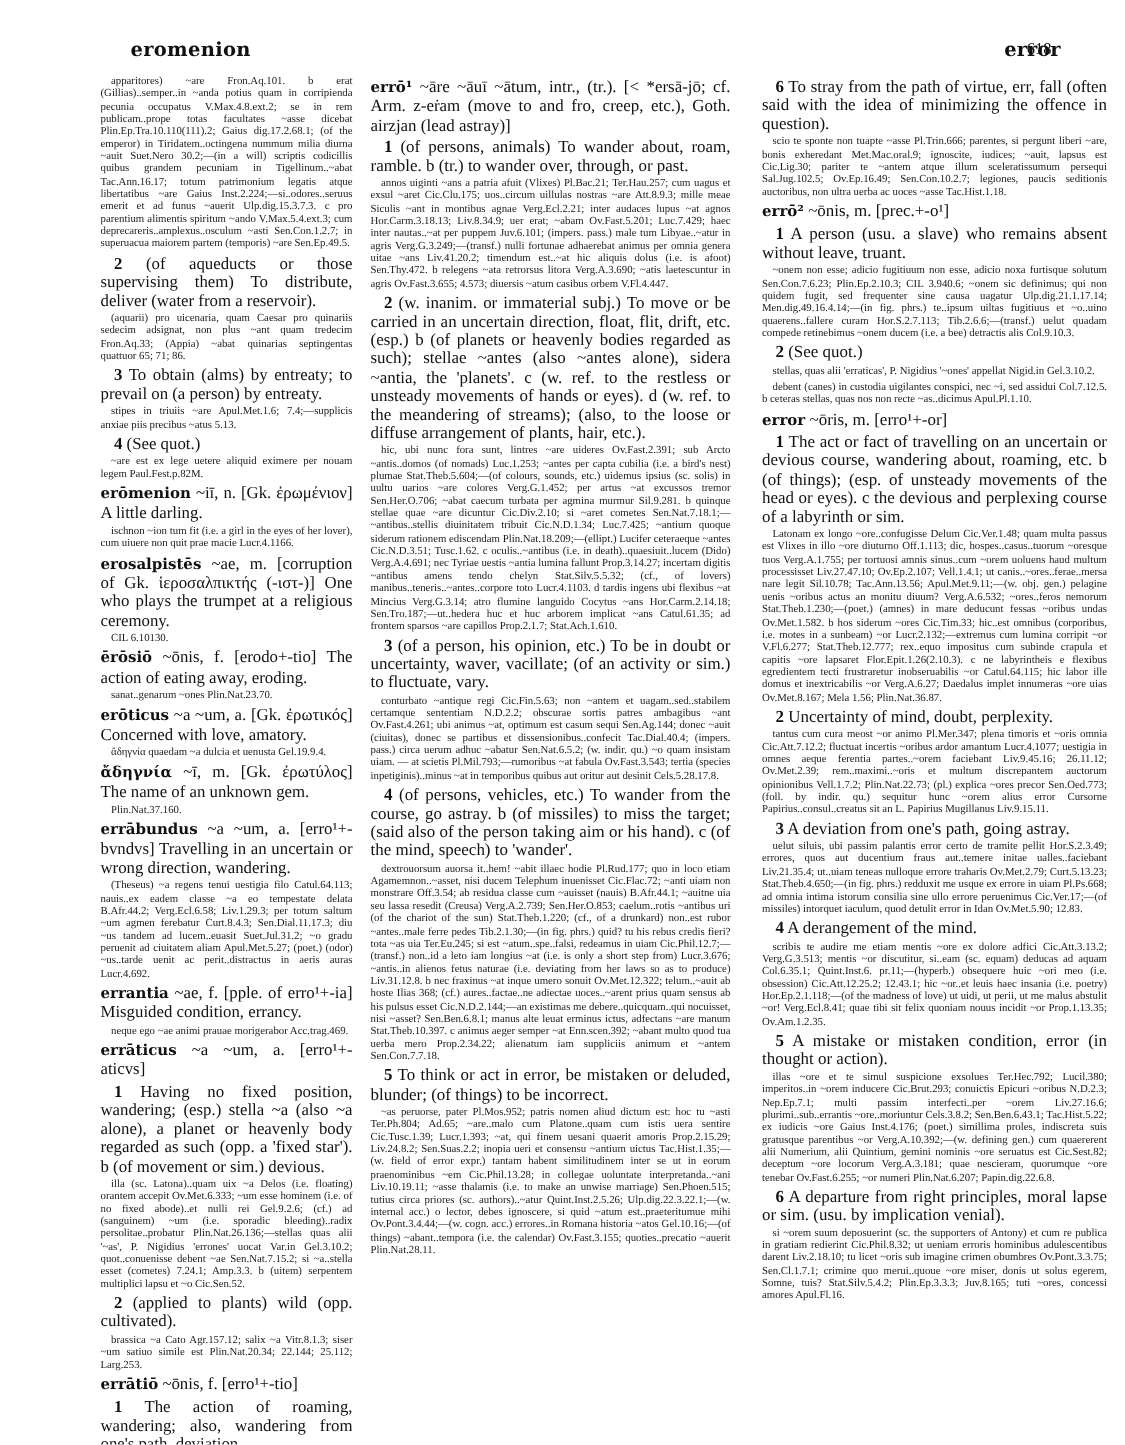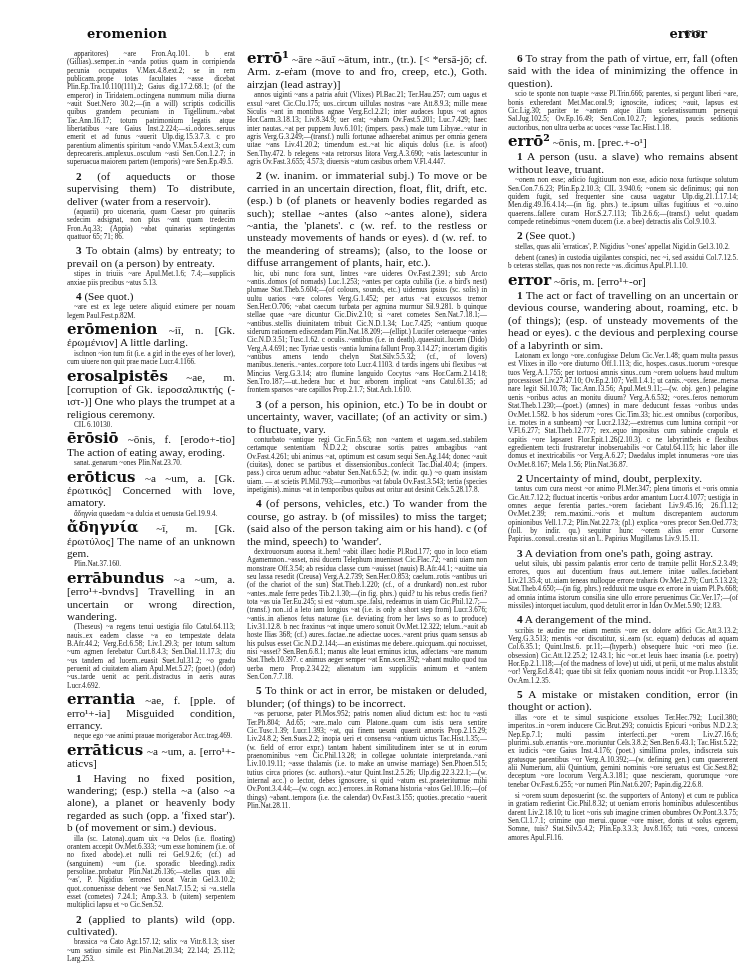--- a/index.html
+++ b/index.html
@@ -6,21 +6,21 @@
   body { width: 750px; height: 963px; overflow: hidden; position: relative; color: #111; font-family: "DejaVu Serif", "Liberation Serif", serif; }
   .page-header { position: absolute; top: 26px; left: 67px; width: 620px; height: 18px; margin-left: 20px; }
   .hdr-left { position: absolute; left: 0; top: 0; font-weight: bold; font-size: 13px; font-family: "DejaVu Serif", serif; letter-spacing: 0.2px; }
   .hdr-center { position: absolute; left: 0; right: 6px; top: 1px; text-align: right; font-size: 11px; font-family: "Liberation Serif", serif; }
   .hdr-right { position: absolute; right: 0; top: 0; font-weight: bold; font-size: 13px; font-family: "DejaVu Serif", serif; }
   .col { position: absolute; top: 50px; font-family: "Liberation Serif", serif; }
   .col-1 { left: 67px; width: 168px; }
   .col-2 { left: 247px; width: 240px; }
   .col-3 { left: 508px; width: 230px; }
   .entry { margin-bottom: 3px; }
-  .hw { font-weight: bold; font-family: "DejaVu Serif", serif; font-size: 15px; }
+  .hw { font-weight: bold; font-family: "DejaVu Serif", serif; font-size: 10px; }
   .def { font-size: 11.2px; line-height: 12.4px; text-align: justify; margin: 2px 0 1px 0; }
   .def.first { text-indent: 0; }
   .sense { text-indent: 9px; }
   .num { font-weight: bold; }
   .cit { font-size: 7.2px; line-height: 8.35px; text-align: justify; text-indent: 7px; margin: 0 0 3px 0; color: #1a1a1a; }
   .col-2 .def { font-size: 11.3px; }
   .col-3 .def { font-size: 11.3px; }
 </style>
 </head>
 <body>
@@ -57,20 +57,21 @@
       <p class="def first entry"><span class="hw">errāticus</span><span> ~a ~um, a. [erro¹+-aticvs]</span></p>
       <p class="def sense"><span class="num">1</span> <span>Having no fixed position, wandering; (esp.) stella ~a (also ~a alone), a planet or heavenly body regarded as such (opp. a 'fixed star').   b (of movement or sim.) devious.</span></p>
       <p class="cit">illa (sc. Latona)..quam uix ~a Delos (i.e. floating) orantem accepit Ov.Met.6.333; ~um esse hominem (i.e. of no fixed abode)..et nulli rei Gel.9.2.6; (cf.) ad (sanguinem) ~um (i.e. sporadic bleeding)..radix persolitae..probatur Plin.Nat.26.136;—stellas quas alii '~as', P. Nigidius 'errones' uocat Var.in Gel.3.10.2; quot..conuenisse debent ~ae Sen.Nat.7.15.2; si ~a..stella esset (cometes) 7.24.1; Amp.3.3.   b (uitem) serpentem multiplici lapsu et ~o Cic.Sen.52.</p>
       <p class="def sense"><span class="num">2</span> <span>(applied to plants) wild (opp. cultivated).</span></p>
       <p class="cit">brassica ~a Cato Agr.157.12; salix ~a Vitr.8.1.3; siser ~um satiuo simile est Plin.Nat.20.34; 22.144; 25.112; Larg.253.</p>
       <p class="def first entry"><span class="hw">errātiō</span><span> ~ōnis, f. [erro¹+-tio]</span></p>
       <p class="def sense"><span class="num">1</span> <span>The action of roaming, wandering; also, wandering from one's path, deviation.</span></p>
     </div>
   <div class="col col-2">
       <p class="def first entry"><span class="hw">errō¹</span><span> ~āre ~āuī ~ātum, intr., (tr.). [&lt; *ersā-jō; cf. Arm. z-eṙam (move to and fro, creep, etc.), Goth. airzjan (lead astray)]</span></p>
+      <p class="def sense"><span class="num">1</span> <span>(of persons, animals) To wander about, roam, ramble.   b (tr.) to wander over, through, or past.</span></p>
       <p class="cit">annos uiginti ~ans a patria afuit (Vlixes) Pl.Bac.21; Ter.Hau.257; cum uagus et exsul ~aret Cic.Clu.175; uos..circum uillulas nostras ~are Att.8.9.3; mille meae Siculis ~ant in montibus agnae Verg.Ecl.2.21; inter audaces lupus ~at agnos Hor.Carm.3.18.13; Liv.8.34.9; uer erat; ~abam Ov.Fast.5.201; Luc.7.429; haec inter nautas..~at per puppem Juv.6.101; (impers. pass.) male tum Libyae..~atur in agris Verg.G.3.249;—(transf.) nulli fortunae adhaerebat animus per omnia genera uitae ~ans Liv.41.20.2; timendum est..~at hic aliquis dolus (i.e. is afoot) Sen.Thy.472.   b relegens ~ata retrorsus litora Verg.A.3.690; ~atis laetescuntur in agris Ov.Fast.3.655; 4.573; diuersis ~atum casibus orbem V.Fl.4.447.</p>
       <p class="def sense"><span class="num">2</span> <span>(w. inanim. or immaterial subj.) To move or be carried in an uncertain direction, float, flit, drift, etc. (esp.)   b (of planets or heavenly bodies regarded as such); stellae ~antes (also ~antes alone), sidera ~antia, the 'planets'.   c (w. ref. to the restless or unsteady movements of hands or eyes).   d (w. ref. to the meandering of streams); (also, to the loose or diffuse arrangement of plants, hair, etc.).</span></p>
       <p class="cit">hic, ubi nunc fora sunt, lintres ~are uideres Ov.Fast.2.391; sub Arcto ~antis..domos (of nomads) Luc.1.253; ~antes per capta cubilia (i.e. a bird's nest) plumae Stat.Theb.5.604;—(of colours, sounds, etc.) uidemus ipsius (sc. solis) in uultu uarios ~are colores Verg.G.1.452; per artus ~at excussos tremor Sen.Her.O.706; ~abat caecum turbata per agmina murmur Sil.9.281.   b quinque stellae quae ~are dicuntur Cic.Div.2.10; si ~aret cometes Sen.Nat.7.18.1;—~antibus..stellis diuinitatem tribuit Cic.N.D.1.34; Luc.7.425; ~antium quoque siderum rationem ediscendam Plin.Nat.18.209;—(ellipt.) Lucifer ceteraeque ~antes Cic.N.D.3.51; Tusc.1.62.   c oculis..~antibus (i.e. in death)..quaesiuit..lucem (Dido) Verg.A.4.691; nec Tyriae uestis ~antia lumina fallunt Prop.3.14.27; incertam digitis ~antibus amens tendo chelyn Stat.Silv.5.5.32; (cf., of lovers) manibus..teneris..~antes..corpore toto Lucr.4.1103.   d tardis ingens ubi flexibus ~at Mincius Verg.G.3.14; atro flumine languido Cocytus ~ans Hor.Carm.2.14.18; Sen.Tro.187;—ut..hedera huc et huc arborem implicat ~ans Catul.61.35; ad frontem sparsos ~are capillos Prop.2.1.7; Stat.Ach.1.610.</p>
       <p class="def sense"><span class="num">3</span> <span>(of a person, his opinion, etc.) To be in doubt or uncertainty, waver, vacillate; (of an activity or sim.) to fluctuate, vary.</span></p>
       <p class="cit">conturbato ~antique regi Cic.Fin.5.63; non ~antem et uagam..sed..stabilem certamque sententiam N.D.2.2; obscurae sortis patres ambagibus ~ant Ov.Fast.4.261; ubi animus ~at, optimum est casum sequi Sen.Ag.144; donec ~auit (ciuitas), donec se partibus et dissensionibus..confecit Tac.Dial.40.4; (impers. pass.) circa uerum adhuc ~abatur Sen.Nat.6.5.2; (w. indir. qu.) ~o quam insistam uiam. — at scietis Pl.Mil.793;—rumoribus ~at fabula Ov.Fast.3.543; tertia (species inpetiginis)..minus ~at in temporibus quibus aut oritur aut desinit Cels.5.28.17.8.</p>
       <p class="def sense"><span class="num">4</span> <span>(of persons, vehicles, etc.) To wander from the course, go astray.   b (of missiles) to miss the target; (said also of the person taking aim or his hand).   c (of the mind, speech) to 'wander'.</span></p>
       <p class="cit">dextrouorsum auorsa it..hem! ~abit illaec hodie Pl.Rud.177; quo in loco etiam Agamemnon..~asset, nisi ducem Telephum inuenisset Cic.Flac.72; ~anti uiam non monstrare Off.3.54; ab residua classe cum ~auisset (nauis) B.Afr.44.1; ~auitne uia seu lassa resedit (Creusa) Verg.A.2.739; Sen.Her.O.853; caelum..rotis ~antibus uri (of the chariot of the sun) Stat.Theb.1.220; (cf., of a drunkard) non..est rubor ~antes..male ferre pedes Tib.2.1.30;—(in fig. phrs.) quid? tu his rebus credis fieri? tota ~as uia Ter.Eu.245; si est ~atum..spe..falsi, redeamus in uiam Cic.Phil.12.7;—(transf.) non..id a leto iam longius ~at (i.e. is only a short step from) Lucr.3.676; ~antis..in alienos fetus naturae (i.e. deviating from her laws so as to produce) Liv.31.12.8.   b nec fraxinus ~at inque umero sonuit Ov.Met.12.322; telum..~auit ab hoste Ilias 368; (cf.) aures..factae..ne adiectae uoces..~arent prius quam sensus ab his pulsus esset Cic.N.D.2.144;—an existimas me debere..quicquam..qui nocuisset, nisi ~asset? Sen.Ben.6.8.1; manus alte leuat erminus ictus, adfectans ~are manum Stat.Theb.10.397.   c animus aeger semper ~at Enn.scen.392; ~abant multo quod tua uerba mero Prop.2.34.22; alienatum iam suppliciis animum et ~antem Sen.Con.7.7.18.</p>
       <p class="def sense"><span class="num">5</span> <span>To think or act in error, be mistaken or deluded, blunder; (of things) to be incorrect.</span></p>
       <p class="cit">~as peruorse, pater Pl.Mos.952; patris nomen aliud dictum est: hoc tu ~asti Ter.Ph.804; Ad.65; ~are..malo cum Platone..quam cum istis uera sentire Cic.Tusc.1.39; Lucr.1.393; ~at, qui finem uesani quaerit amoris Prop.2.15.29; Liv.24.8.2; Sen.Suas.2.2; inopia ueri et consensu ~antium uictus Tac.Hist.1.35;—(w. field of error expr.) tantam habent similitudinem inter se ut in eorum praenominibus ~em Cic.Phil.13.28; in collegae uoluntate interpretanda..~ani Liv.10.19.11; ~asse thalamis (i.e. to make an unwise marriage) Sen.Phoen.515; tutius circa priores (sc. authors)..~atur Quint.Inst.2.5.26; Ulp.dig.22.3.22.1;—(w. internal acc.) o lector, debes ignoscere, si quid ~atum est..praeteritumue mihi Ov.Pont.3.4.44;—(w. cogn. acc.) errores..in Romana historia ~atos Gel.10.16;—(of things) ~abant..tempora (i.e. the calendar) Ov.Fast.3.155; quoties..precatio ~auerit Plin.Nat.28.11.</p>
     </div>
@@ -87,15 +88,16 @@
       <p class="def sense"><span class="num">1</span> <span>The act or fact of travelling on an uncertain or devious course, wandering about, roaming, etc.   b (of things); (esp. of unsteady movements of the head or eyes).   c the devious and perplexing course of a labyrinth or sim.</span></p>
       <p class="cit">Latonam ex longo ~ore..confugisse Delum Cic.Ver.1.48; quam multa passus est Vlixes in illo ~ore diuturno Off.1.113; dic, hospes..casus..tuorum ~oresque tuos Verg.A.1.755; per tortuosi amnis sinus..cum ~orem uoluens haud multum processisset Liv.27.47.10; Ov.Ep.2.107; Vell.1.4.1; ut canis..~ores..ferae..mersa nare legit Sil.10.78; Tac.Ann.13.56; Apul.Met.9.11;—(w. obj. gen.) pelagine uenis ~oribus actus an monitu diuum? Verg.A.6.532; ~ores..feros nemorum Stat.Theb.1.230;—(poet.) (amnes) in mare deducunt fessas ~oribus undas Ov.Met.1.582.   b hos siderum ~ores Cic.Tim.33; hic..est omnibus (corporibus, i.e. motes in a sunbeam) ~or Lucr.2.132;—extremus cum lumina corripit ~or V.Fl.6.277; Stat.Theb.12.777; rex..equo impositus cum subinde crapula et capitis ~ore lapsaret Flor.Epit.1.26(2.10.3).   c ne labyrintheis e flexibus egredientem tecti frustraretur inobseruabilis ~or Catul.64.115; hic labor ille domus et inextricabilis ~or Verg.A.6.27; Daedalus implet innumeras ~ore uias Ov.Met.8.167; Mela 1.56; Plin.Nat.36.87.</p>
       <p class="def sense"><span class="num">2</span> <span>Uncertainty of mind, doubt, perplexity.</span></p>
       <p class="cit">tantus cum cura meost ~or animo Pl.Mer.347; plena timoris et ~oris omnia Cic.Att.7.12.2; fluctuat incertis ~oribus ardor amantum Lucr.4.1077; uestigia in omnes aeque ferentia partes..~orem faciebant Liv.9.45.16; 26.11.12; Ov.Met.2.39; rem..maximi..~oris et multum discrepantem auctorum opinionibus Vell.1.7.2; Plin.Nat.22.73; (pl.) explica ~ores precor Sen.Oed.773; (foll. by indir. qu.) sequitur hunc ~orem alius error Cursorne Papirius..consul..creatus sit an L. Papirius Mugillanus Liv.9.15.11.</p>
       <p class="def sense"><span class="num">3</span> <span>A deviation from one's path, going astray.</span></p>
       <p class="cit">uelut siluis, ubi passim palantis error certo de tramite pellit Hor.S.2.3.49; errores, quos aut ducentium fraus aut..temere initae ualles..faciebant Liv.21.35.4; ut..uiam teneas nulloque errore traharis Ov.Met.2.79; Curt.5.13.23; Stat.Theb.4.650;—(in fig. phrs.) redduxit me usque ex errore in uiam Pl.Ps.668; ad omnia intima istorum consilia sine ullo errore peruenimus Cic.Ver.17;—(of missiles) intorquet iaculum, quod detulit error in Idan Ov.Met.5.90; 12.83.</p>
       <p class="def sense"><span class="num">4</span> <span>A derangement of the mind.</span></p>
       <p class="cit">scribis te audire me etiam mentis ~ore ex dolore adfici Cic.Att.3.13.2; Verg.G.3.513; mentis ~or discutitur, si..eam (sc. equam) deducas ad aquam Col.6.35.1; Quint.Inst.6. pr.11;—(hyperb.) obsequere huic ~ori meo (i.e. obsession) Cic.Att.12.25.2; 12.43.1; hic ~or..et leuis haec insania (i.e. poetry) Hor.Ep.2.1.118;—(of the madness of love) ut uidi, ut perii, ut me malus abstulit ~or! Verg.Ecl.8.41; quae tibi sit felix quoniam nouus incidit ~or Prop.1.13.35; Ov.Am.1.2.35.</p>
       <p class="def sense"><span class="num">5</span> <span>A mistake or mistaken condition, error (in thought or action).</span></p>
       <p class="cit">illas ~ore et te simul suspicione exsolues Ter.Hec.792; Lucil.380; imperitos..in ~orem inducere Cic.Brut.293; conuictis Epicuri ~oribus N.D.2.3; Nep.Ep.7.1; multi passim interfecti..per ~orem Liv.27.16.6; plurimi..sub..errantis ~ore..moriuntur Cels.3.8.2; Sen.Ben.6.43.1; Tac.Hist.5.22; ex iudicis ~ore Gaius Inst.4.176; (poet.) simillima proles, indiscreta suis gratusque parentibus ~or Verg.A.10.392;—(w. defining gen.) cum quaererent alii Numerium, alii Quintium, gemini nominis ~ore seruatus est Cic.Sest.82; deceptum ~ore locorum Verg.A.3.181; quae nescieram, quorumque ~ore tenebar Ov.Fast.6.255; ~or numeri Plin.Nat.6.207; Papin.dig.22.6.8.</p>
+      <p class="def sense"><span class="num">6</span> <span>A departure from right principles, moral lapse or sim. (usu. by implication venial).</span></p>
       <p class="cit">si ~orem suum deposuerint (sc. the supporters of Antony) et cum re publica in gratiam redierint Cic.Phil.8.32; ut ueniam erroris hominibus adulescentibus darent Liv.2.18.10; tu licet ~oris sub imagine crimen obumbres Ov.Pont.3.3.75; Sen.Cl.1.7.1; crimine quo merui..quoue ~ore miser, donis ut solus egerem, Somne, tuis? Stat.Silv.5.4.2; Plin.Ep.3.3.3; Juv.8.165; tuti ~ores, concessi amores Apul.Fl.16.</p>
     </div>
 </div>
 
 </body></html>

